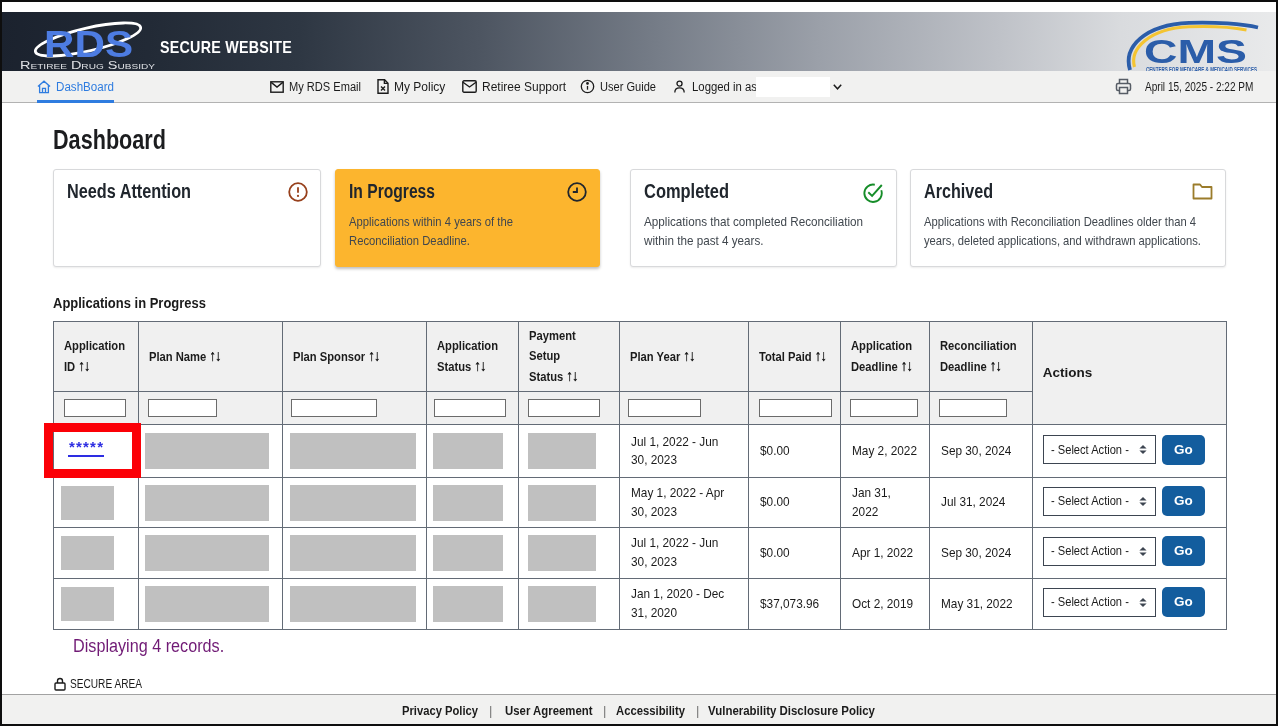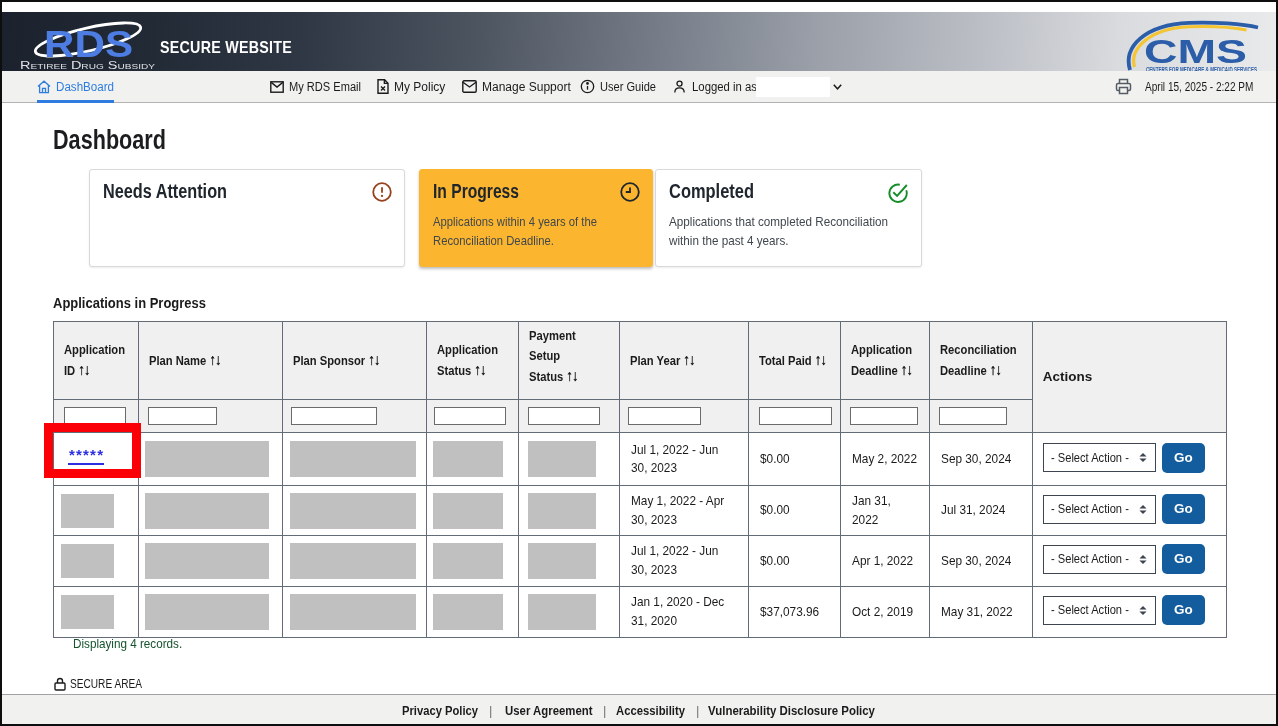--- a/index.html
+++ b/index.html
@@ -22,22 +22,22 @@
 .ni.active { color:#2e7ce0; }
 .ni.active::after { content:''; position:absolute; left:0; width:77px; bottom:-1px; height:3px; background:#2e7ce0; }
 .login-box { position:absolute; left:756px; top:6px; width:74px; height:20px; background:#fff; }
 .nav-date { position:absolute; left:1115px; top:0; height:31px; display:flex; align-items:center; font-size:12.5px; color:#1b1b1b; }
 
 
 h1 { position:absolute; left:53px; top:125px; font-size:27px; color:#1c1d1f; }
 
 .cards { position:absolute; left:53px; top:169px; width:1173px; height:98px; display:flex; }
 .card { background:#fff; border:1px solid #d8d9db; border-radius:3px; padding:9px 16px 0 12.5px; position:relative; box-shadow:0 1px 2px rgba(0,0,0,.08); }
-.card.c1 { width:316px; margin-right:14px;margin-left:36px; }
-.card.c2 { width:234px; margin-right:2px; background:#fcb52e; border-color:#fcb52e; box-shadow:0 2px 3px rgba(0,0,0,.25); }
+.card.c1 { width:276px; margin-right:14px; }
+.card.c2 { width:272px; margin-right:30px; background:#fcb52e; border-color:#fcb52e; box-shadow:0 2px 3px rgba(0,0,0,.25); }
 .card.c3 { width:267px; margin-right:13px; }
 .card.c4 { width:316px; }
 .card h2 { font-size:20px; color:#20262d; font-weight:bold; margin-top:1px; }
 .card p { font-size:13.5px; color:#40474e; line-height:19.3px; margin-top:9px; }
 .cicon { position:absolute; top:11.5px; right:12px; }
 
 .apps-title { position:absolute; left:53px; top:294px; font-size:15.5px; font-weight:bold; color:#1b1b1b; }
 .btn-create { position:absolute; left:1087px; top:280px; width:133px; height:29px; background:#135d9e; color:#fff; font-weight:bold; font-size:14px; border-radius:4px; display:flex; align-items:center; justify-content:center; }
 
 
@@ -50,21 +50,21 @@
 .gb { background:#c0c0c0; }
 
 .redbox { position:absolute; left:44px; top:423px; width:97px; height:55px; border:9px solid #fb0007; z-index:5; }
 .stars { display:inline-block; color:#2d2de2; font-weight:bold; font-size:15px; letter-spacing:1.2px; border-bottom:2.5px solid #2d2de2; padding:0 0 2px 1px; margin-left:3px; position:relative; top:-3px; z-index:6; line-height:13px; }
 
 .sel { position:relative; display:inline-block; width:113px; height:29px; margin-left:-1px; top:-1.5px; border:1px solid #3d4551; background:#fff; font-size:13px; color:#1b1b1b; vertical-align:middle; }
 .sel .st { position:absolute; left:7px; top:50%; transform:translateY(-50%) scaleX(0.855); transform-origin:0 50%; white-space:nowrap; }
 .sel svg { position:absolute; right:8px; top:50%; margin-top:-4.5px; }
 .go { position:relative; top:-1.5px; display:inline-flex; align-items:center; justify-content:center; width:43px; height:30px; background:#135d9e; color:#fff; font-weight:bold; font-size:13.5px; border-radius:5px; vertical-align:middle; margin-left:6px; }
 
-.displaying { position:absolute; left:53px; top:636px; font-size:13px; color:#14532d;padding-left:20px; }
+.displaying { position:absolute; left:53px; top:636px; font-size:18px; color:#701a75;padding-left:20px; }
 .securearea { position:absolute; left:54px; top:676.5px; display:flex; align-items:center; font-size:12px; color:#1b1b1b; }
 
 
 .footer { position:absolute; left:0; top:694px; width:1278px; height:30px; background:#f1f1f0; border-top:1px solid #a2a2a2; }
 .footer .fl { position:absolute; top:8px; font-size:13px; font-weight:bold; color:#1b1b1b; }
 .footer .sep { position:absolute; top:8px; font-size:13px; color:#757575; }
 
 
 #securewebsite{transform:scaleX(0.8396);}
 #n1{transform:scaleX(0.967);}
@@ -136,21 +136,21 @@
           <path d="M7.4 0.9 V4.4 H11"></path>
           <path d="M4 7.5 L8 11.5 M8 7.5 L4 11.5"></path>
         </svg>
       <span class="lbl fit" id="n4">My Policy</span>
     </div>
     <div class="ni" style="left:462px">
       <svg width="15" height="13" viewBox="0 0 15 13" fill="none" stroke="#1b1b1b" stroke-width="1.4">
           <rect x="0.8" y="0.8" width="13.4" height="11.4" rx="1.2"></rect>
           <path d="M1 2.2 L7.5 7 L14 2.2"></path>
         </svg>
-      <span class="lbl fit" id="n5">Manage Support</span>
+      <span class="lbl fit" id="n5">Retiree Support</span>
     </div>
     <div class="ni" style="left:580px">
       <svg width="15" height="15" viewBox="0 0 16 16" fill="none" stroke="#1b1b1b" stroke-width="1.4">
           <circle cx="8" cy="8" r="6.6"></circle>
           <path d="M8 7.4 V11.4"></path>
           <circle cx="8" cy="4.7" r="0.8" fill="#1b1b1b"></circle>
         </svg>
       <span class="lbl fit" id="n6">User Guide</span>
     </div>
     <div class="ni" style="left:672px">
@@ -192,20 +192,27 @@
           <circle cx="10" cy="10" r="8.8"></circle>
           <path d="M10 5.4 V10 H5.8"></path>
         </svg>
     </div>
     <div class="card c3">
       <h2><span class="fit" id="ct3">Completed</span></h2>
       <p><span class="fit" id="cd3">Applications that completed Reconciliation<br>within the past 4 years.</span></p>
       <svg class="cicon" width="22" height="21" viewBox="0 0 22 21" fill="none" stroke="#168d29" stroke-width="1.9">
           <path d="M19.25 8.3 A8.7 8.7 0 1 1 12.8 2.7"></path>
           <path d="M6.3 10.2 L10.1 13.9 L19.8 3"></path>
+        </svg>
+    </div>
+    <div class="card c4">
+      <h2><span class="fit" id="ct4">Archived</span></h2>
+      <p><span class="fit" id="cd4">Applications with Reconciliation Deadlines older than 4<br>years, deleted applications, and withdrawn applications.</span></p>
+      <svg class="cicon" width="21" height="19" viewBox="0 0 21 19" fill="none" stroke="#9b7c2b" stroke-width="1.8">
+          <path d="M1.5 16.5 V2.5 H8 L10 5 H19.5 V16.5 Z" stroke-linejoin="round"></path>
         </svg>
     </div>
   </div>
 
   <div class="apps-title"><span class="fit" id="apt">Applications in Progress</span></div>
 
   <table>
     <colgroup>
       <col style="width:84px">
         <col style="width:144px">
@@ -217,21 +224,21 @@
         <col style="width:89px">
         <col style="width:99px">
         <col style="width:194px">
     </colgroup>
     <tbody>
         <tr class="hrow" style="height:70px">
       <th><span class="fit thf">Application<br>ID <span class="ar">↑↓</span></span></th>
       <th><span class="fit thf">Plan Name <span class="ar">↑↓</span></span></th>
       <th><span class="fit thf">Plan Sponsor <span class="ar">↑↓</span></span></th>
       <th><span class="fit thf">Application<br>Status <span class="ar">↑↓</span></span></th>
-      <th style="vertical-align:bottom;padding-bottom:13px"><span class="fit thf">Payment<br>Setup<br>Status <span class="ar">↑↓</span></span></th>
+      <th style="vertical-align:bottom;padding-bottom:5px"><span class="fit thf">Payment<br>Setup<br>Status <span class="ar">↑↓</span></span></th>
       <th><span class="fit thf">Plan Year <span class="ar">↑↓</span></span></th>
       <th><span class="fit thf">Total Paid <span class="ar">↑↓</span></span></th>
       <th><span class="fit thf">Application<br>Deadline <span class="ar">↑↓</span></span></th>
       <th><span class="fit thf">Reconciliation<br>Deadline <span class="ar">↑↓</span></span></th>
       <th rowspan="2" style="">Actions</th>
     </tr>
     <tr class="filters" style="height:33px">
       <th>
             <input style="width: 62px; margin-left: 10px;">
           </th>

